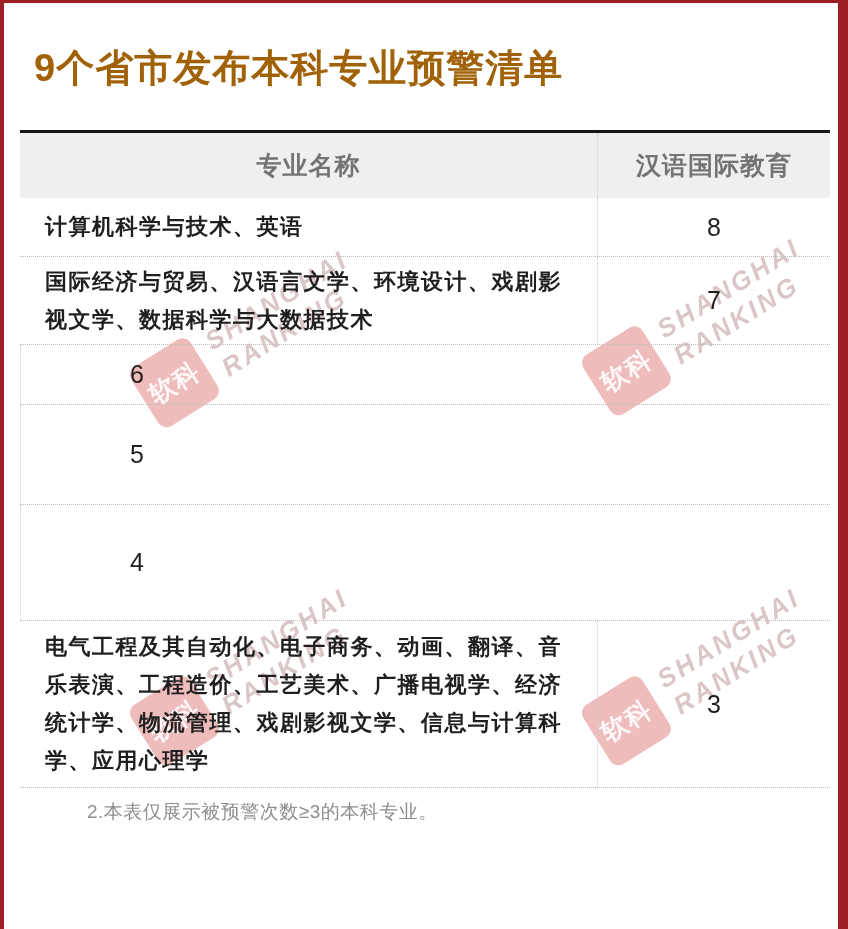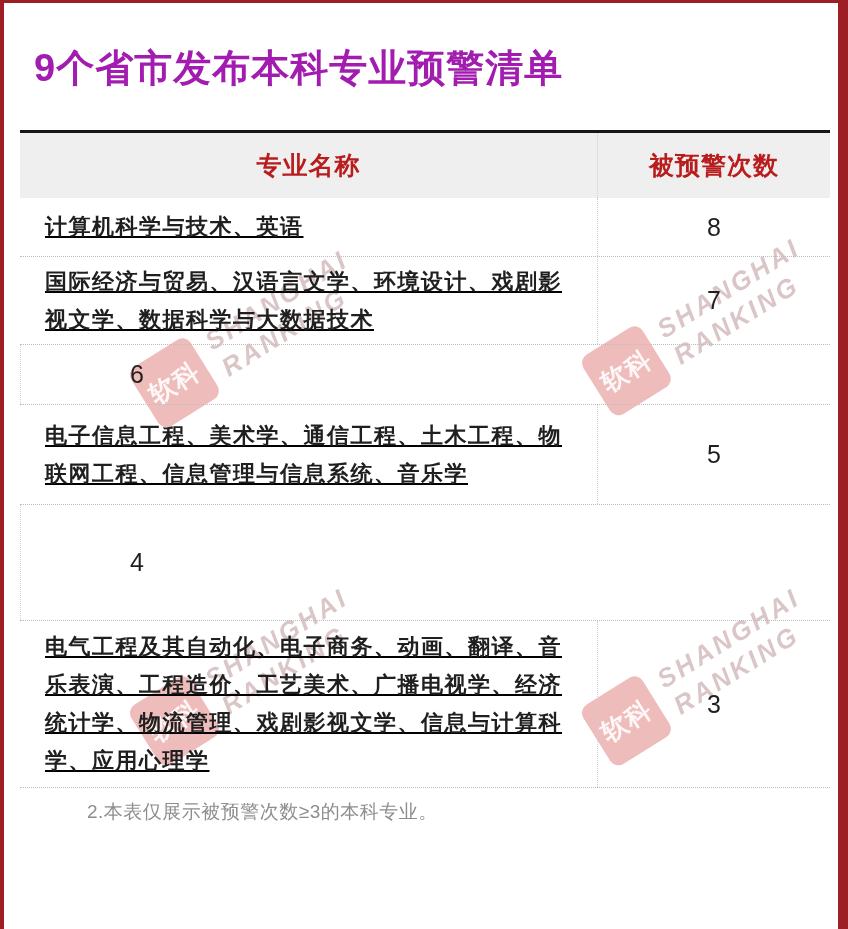--- a/index.html
+++ b/index.html
@@ -11,41 +11,40 @@
     border-left:4px solid #9e1e25;
     border-top:3px solid #9e1e25;
     border-right:10px solid #9e1e25;
     overflow:hidden;
   }
   .content { position:relative; z-index:1; }
 
   .title {
     position:absolute; left:30px; top:40px;
     font-size:38px; font-weight:900; letter-spacing:1px;
-    color:#a21caf; white-space:nowrap;
+    color:#a16207; white-space:nowrap;
   }
 
   .table {
     position:absolute; left:16px; top:127px; width:810px;
     border-top:3px solid #161616;
   }
   .thead {
     display:flex; height:65px; background:#f0efef;
   }
   .trow { display:flex; border-bottom:1px dotted #bdbdbd; }
   .majors-col { width:577px; }
   .count-col  { width:233px; border-left:1px dotted #cfcfcf; }
   .th {
     display:flex; align-items:center; justify-content:center;
-    font-size:25px; font-weight:800; color:#b91c1c; letter-spacing:1px;text-align:center;
+    font-size:25px; font-weight:800; color:#737373; letter-spacing:1px;text-align:center;
   }
   .majors-cell {
     display:flex; align-items:center;
     padding:6px 18px 6px 25px;
-    text-decoration:underline;
   }
   .majors-cell span {
     font-size:22px; line-height:38px; font-weight:600;
     letter-spacing:1.5px; color:#1f1f1f;
   }
   .count-cell {
     display:flex; align-items:center; justify-content:center;
     font-size:25px; font-weight:400; color:#1f1f1f;
   }
   .h59{height:59px}.h88{height:88px}.h60{height:60px}.h100{height:100px}.h116{height:116px}.h167{height:167px}
@@ -110,21 +109,21 @@
         <div>RANKING</div>
     </div>
   </div>
 
   <div class="content">
     <div class="title">9个省市发布本科专业预警清单</div>
 
     <div class="table">
       <div class="thead">
         <div class="th majors-col">专业名称</div>
-        <div class="th count-col">被预警次数</div>
+        <div class="th count-col">汉语国际教育</div>
       </div>
 
       <div class="trow h59">
         <div class="majors-cell majors-col">
             <span>计算机科学与技术、英语</span>
           </div>
         <div class="count-cell count-col">8</div>
       </div>
 
       <div class="trow h88">
@@ -132,23 +131,20 @@
             <span>国际经济与贸易、汉语言文学、环境设计、戏剧影视文学、数据科学与大数据技术</span>
           </div>
         <div class="count-cell count-col">7</div>
       </div>
 
       <div class="trow h60">
         <div class="count-cell count-col">6</div>
       </div>
 
       <div class="trow h100">
-        <div class="majors-cell majors-col">
-            <span>电子信息工程、美术学、通信工程、土木工程、物联网工程、信息管理与信息系统、音乐学</span>
-          </div>
         <div class="count-cell count-col">5</div>
       </div>
 
       <div class="trow h116">
         <div class="count-cell count-col">4</div>
       </div>
 
       <div class="trow h167">
         <div class="majors-cell majors-col">
             <span>电气工程及其自动化、电子商务、动画、翻译、音乐表演、工程造价、工艺美术、广播电视学、经济统计学、物流管理、戏剧影视文学、信息与计算科学、应用心理学</span>

